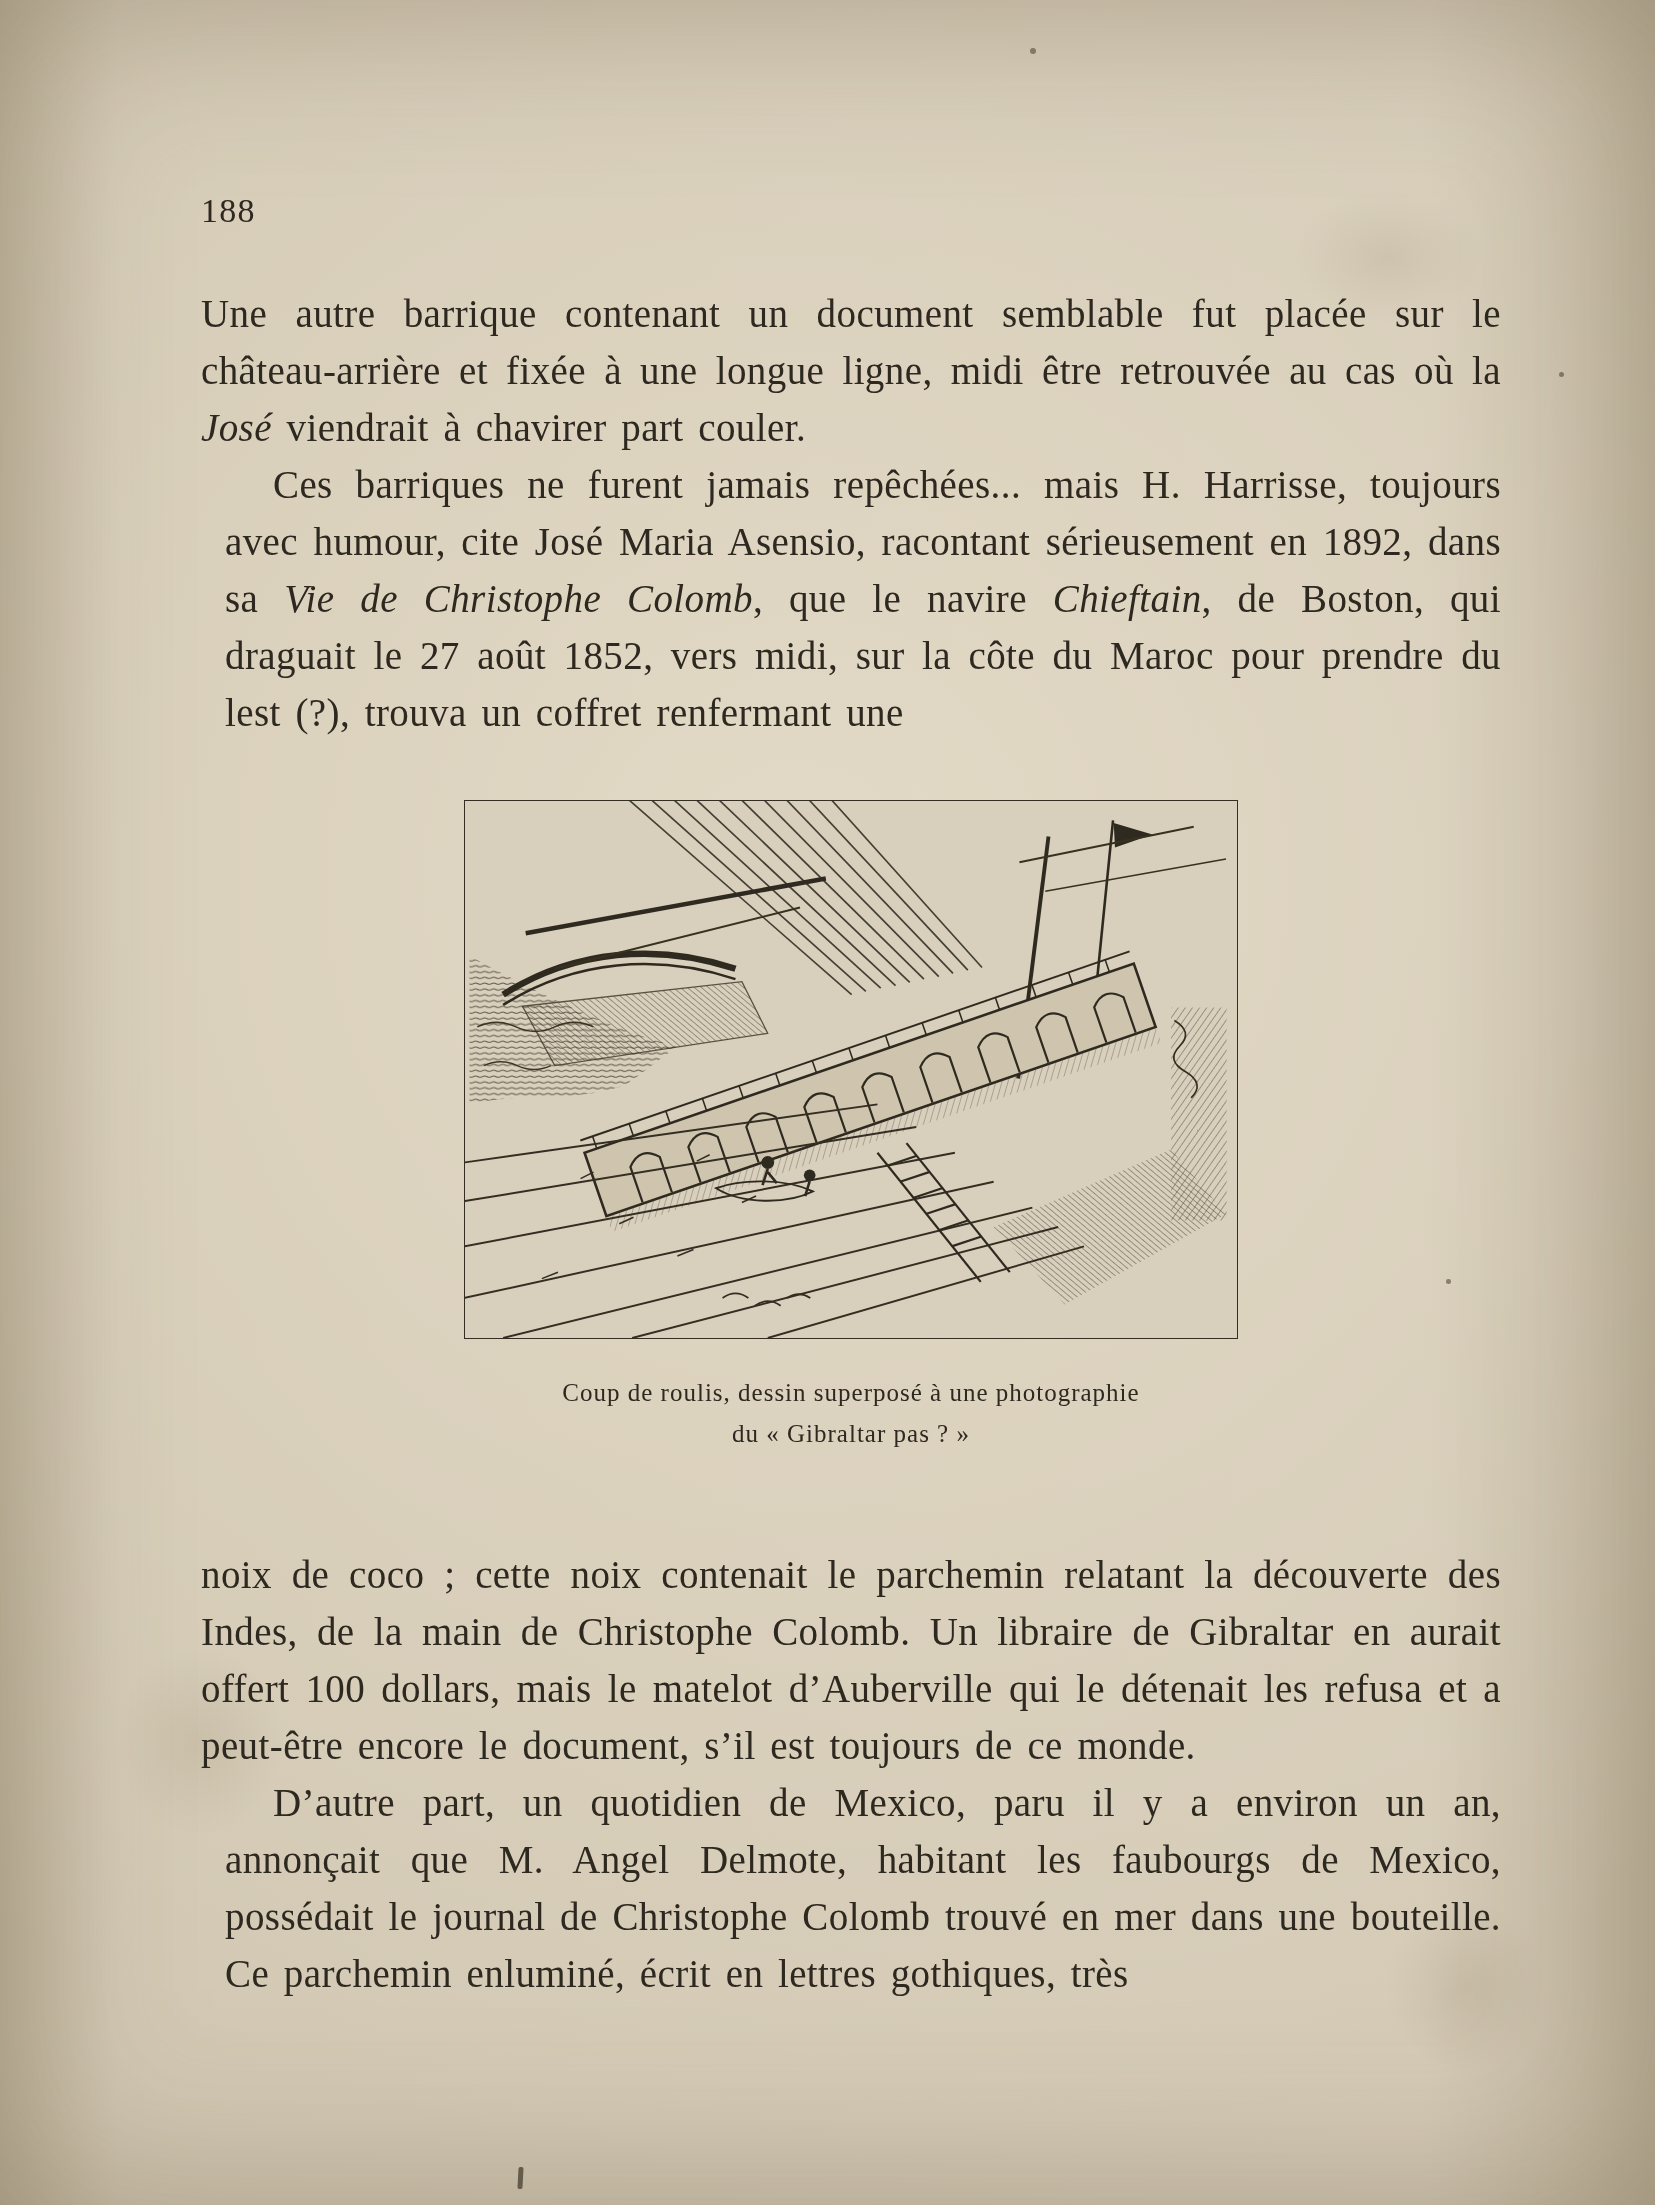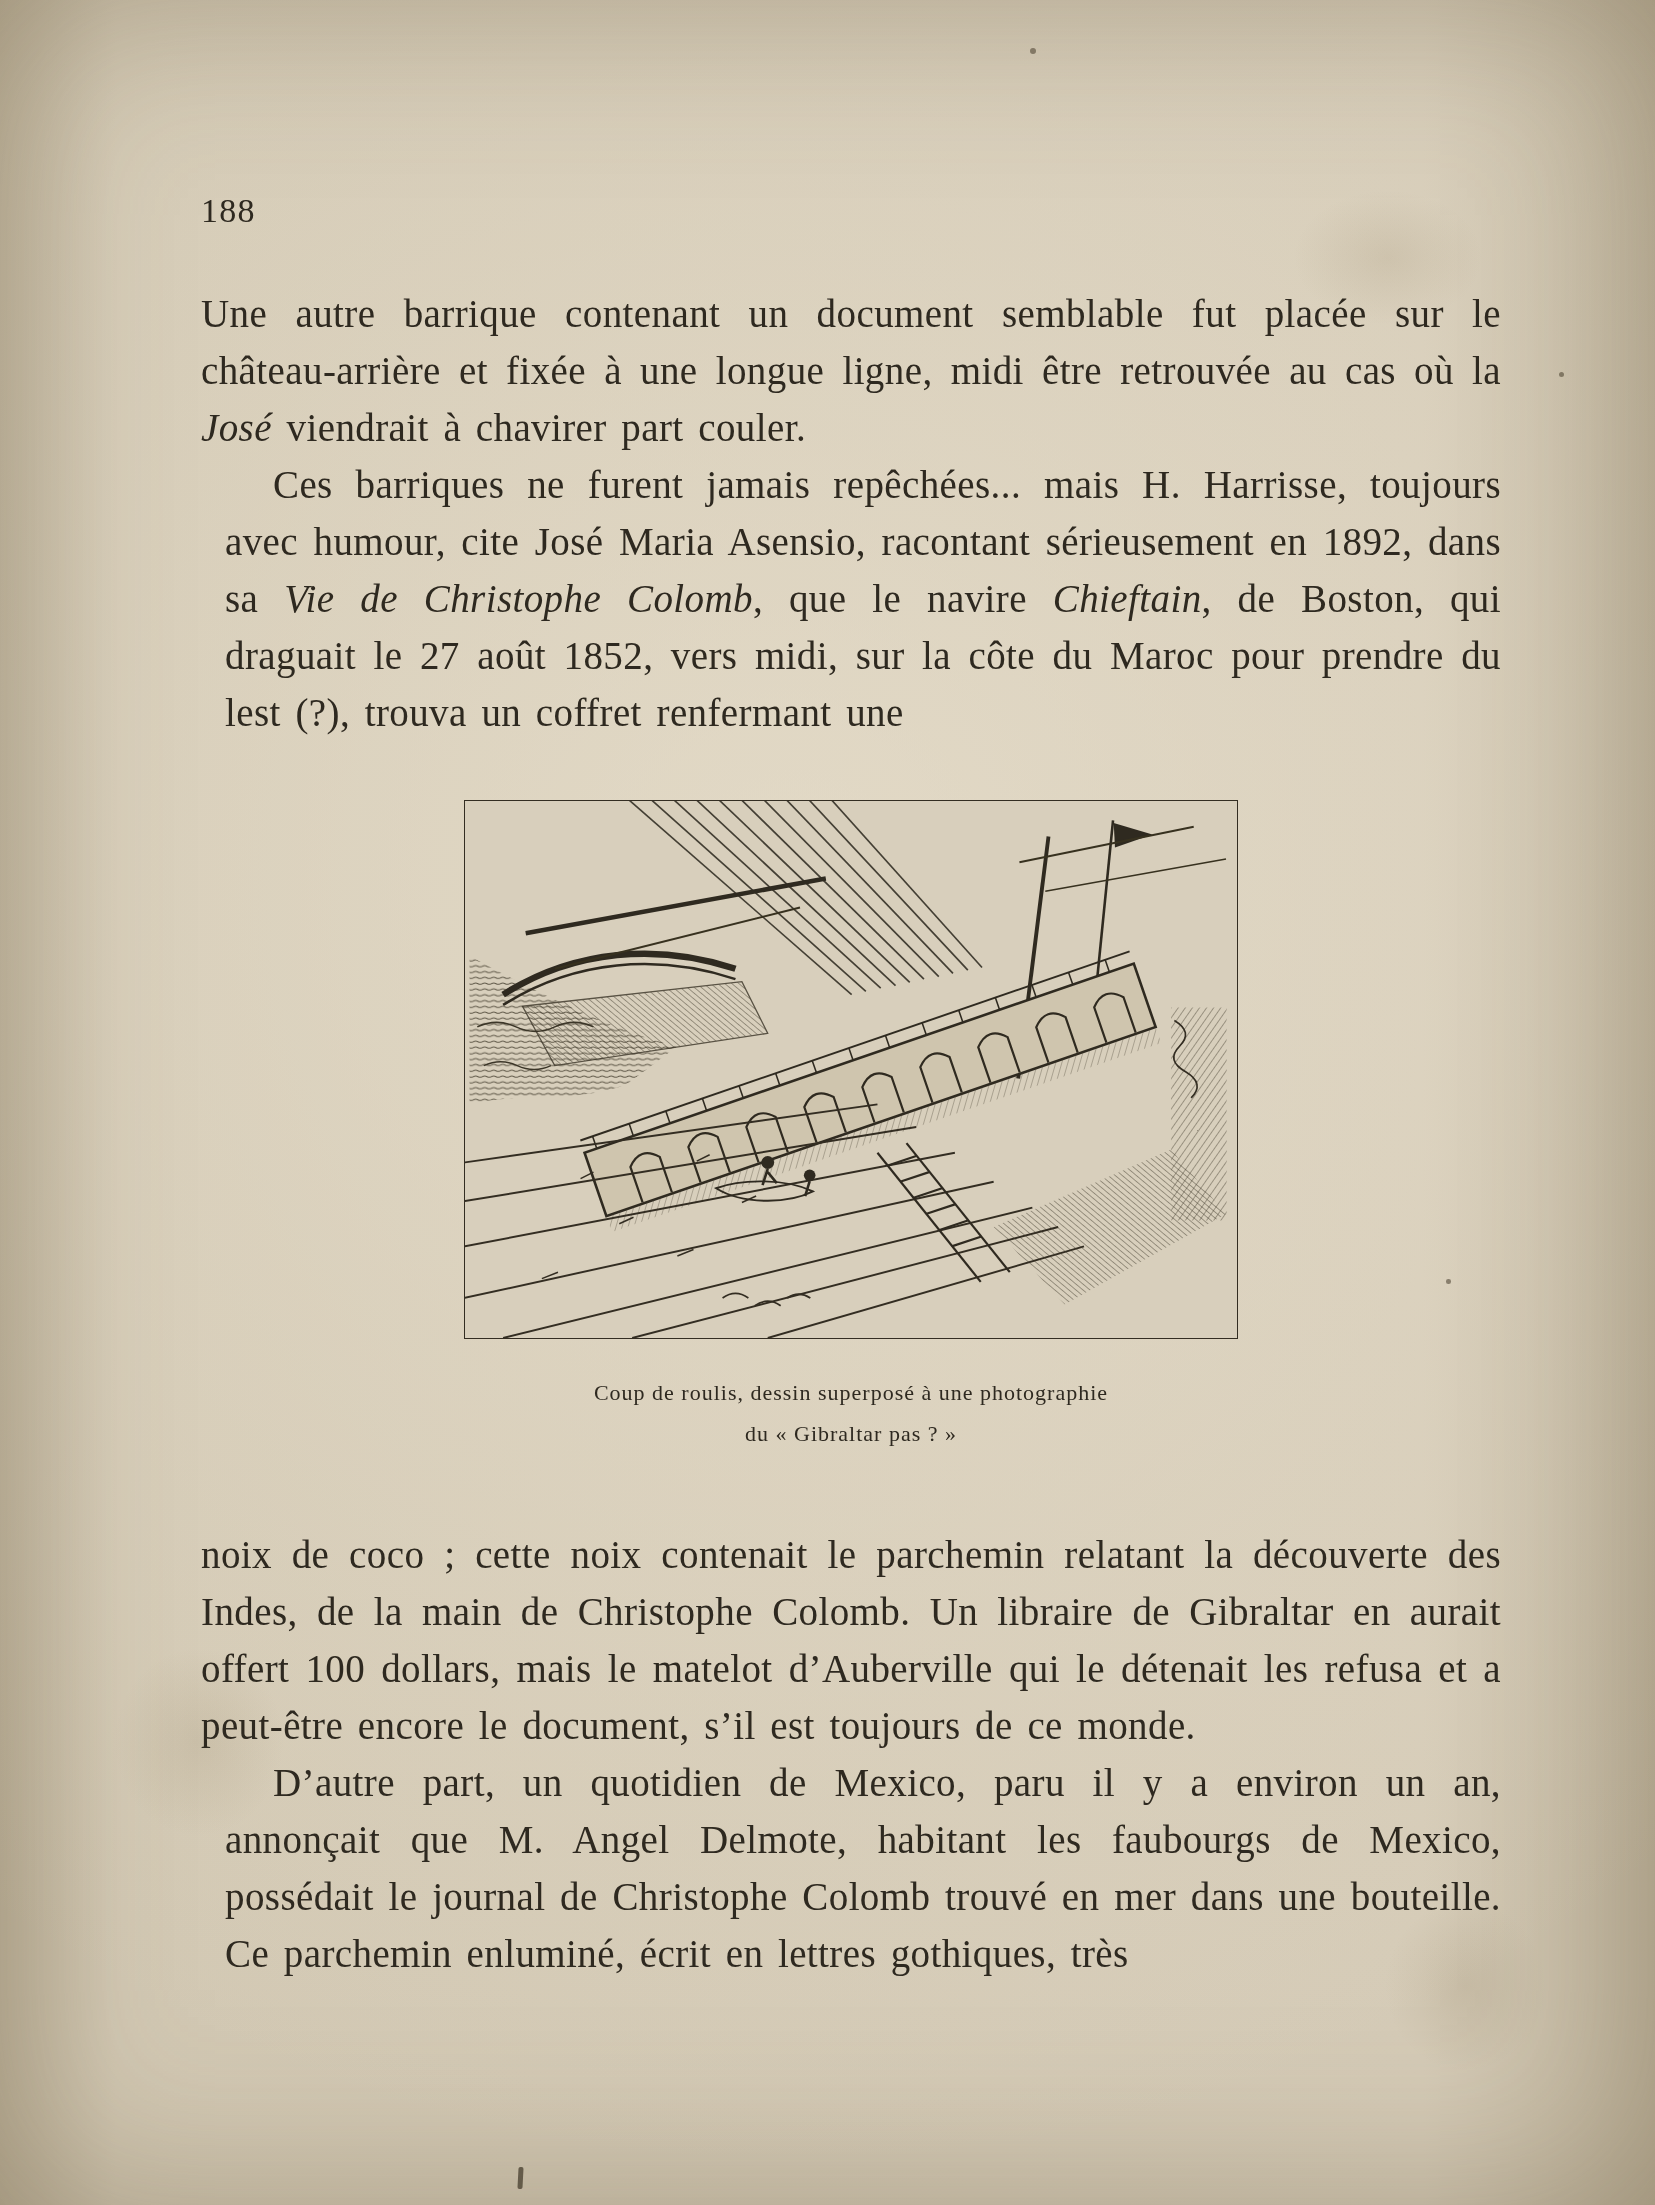--- a/index.html
+++ b/index.html
@@ -50,24 +50,24 @@
     box-sizing: border-box;
     width: 774px; height: 539px;
     border: 1.9px solid #332d22;
     background: #d8cfbc;
     overflow: hidden;
   }
   .fig-frame svg { display: block; width: 100%; height: 100%; }
   .caption {
     margin: 33px 0 0 0;
     text-align: center;
-    font-size: 22px; line-height: 41px;
+    font-size: 25px; line-height: 41px;
     letter-spacing: 1px;
   }
-  .after-figure { margin-top: 72px; }
+  .after-figure { margin-top: 92px; }
   .speck { position: absolute; border-radius: 50%; background: rgba(70,60,44,0.55); pointer-events: none; }
   .speck-bar {
     position: absolute; left: 518px; top: 2167px;
     width: 4.5px; height: 22px;
     background: rgba(55,48,36,0.7);
     transform: rotate(3deg);
     border-radius: 1.9px;
     pointer-events: none;
   }
   .stain {

